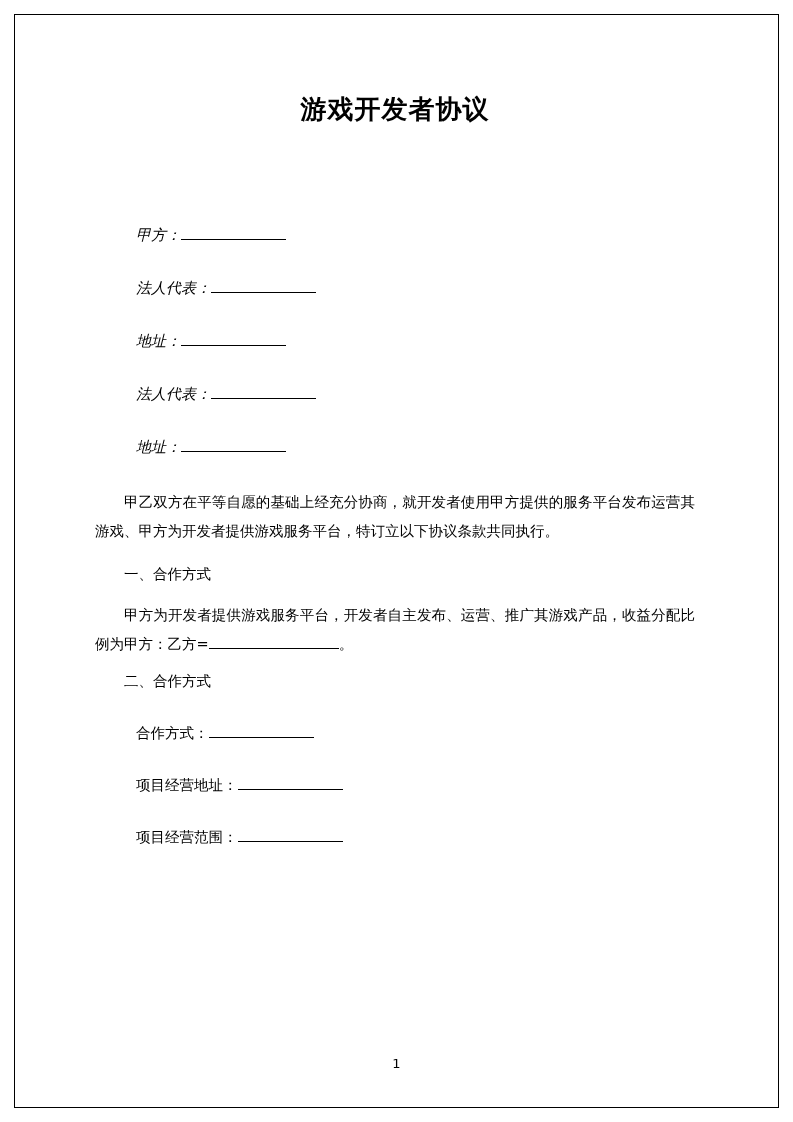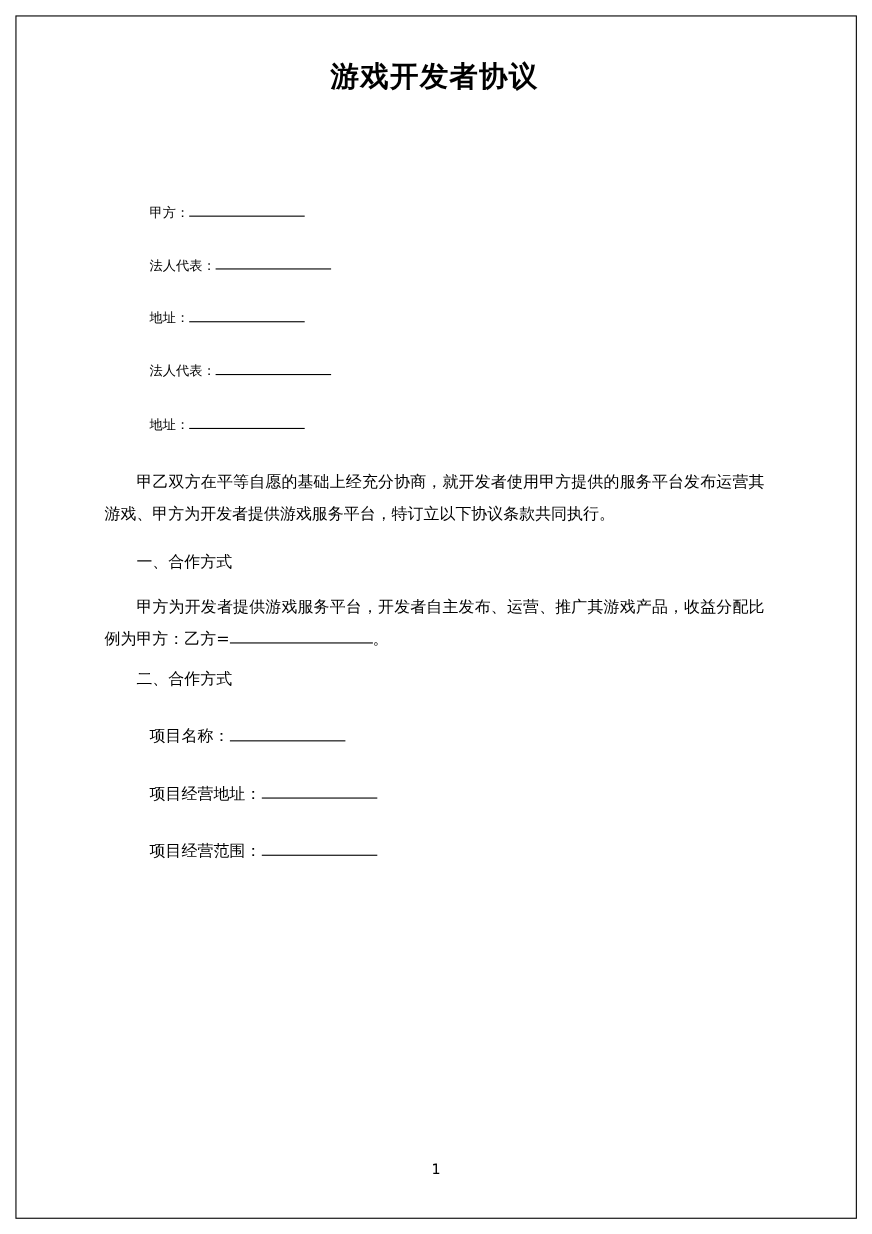--- a/index.html
+++ b/index.html
@@ -34,32 +34,33 @@
     left: 95px;
     top: 0;
     width: 600px;
   }
   .doc-title {
     text-align: center;
     font-size: 26px;
     font-weight: bold;
     letter-spacing: 1px;
     margin: 0;
-    padding-top: 54px;
+    padding-top: 93px;
     line-height: 1.3;
   }
   .party-block {
     margin-top: 96px;
   }
   .field-line {
-    font-size: 12px;
+    font-size: 15px;
     line-height: 1.6;
     margin: 0 0 29px 0;
     padding-left: 41px;
     white-space: nowrap;
+    font-style: italic;
   }
   .blank {
     display: inline-block;
     border-bottom: 1px solid #000000;
     vertical-align: baseline;
   }
   .blank.w-short { width: 105px; }
   .blank.w-ratio { width: 130px; }
   .para {
     font-size: 14.5px;
@@ -135,21 +136,21 @@
 
     <p class="para para-tight">
       <span>甲方为开发者提供游戏服务平台，开发者自主发布、运营、推广其游戏产品，收益分配比例为甲方：乙方=</span><span class="blank w-ratio"></span><span>。</span>
     </p>
 
     <p class="section-head">二、合作方式</p>
 
     <div class="spacer-18"></div>
 
     <p class="item-line">
-      <span>项目名称：</span><span class="blank w-short"></span>
+      <span>合作方式：</span><span class="blank w-short"></span>
     </p>
 
     <p class="item-line">
       <span>项目经营地址：</span><span class="blank w-short"></span>
     </p>
 
     <p class="item-line">
       <span>项目经营范围：</span><span class="blank w-short"></span>
     </p>
 

